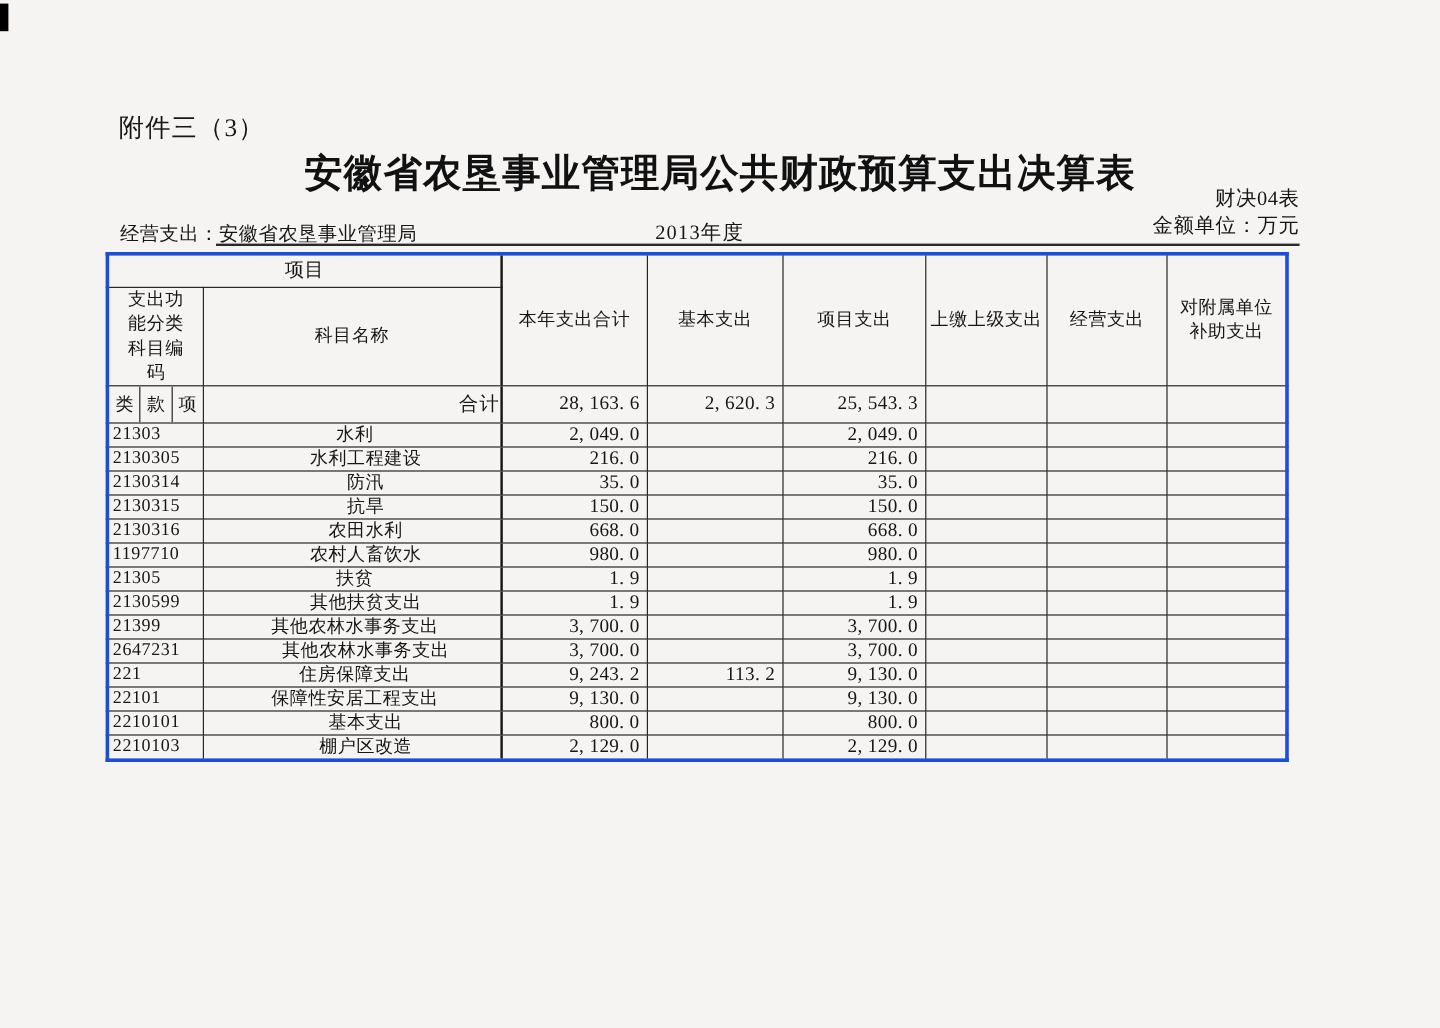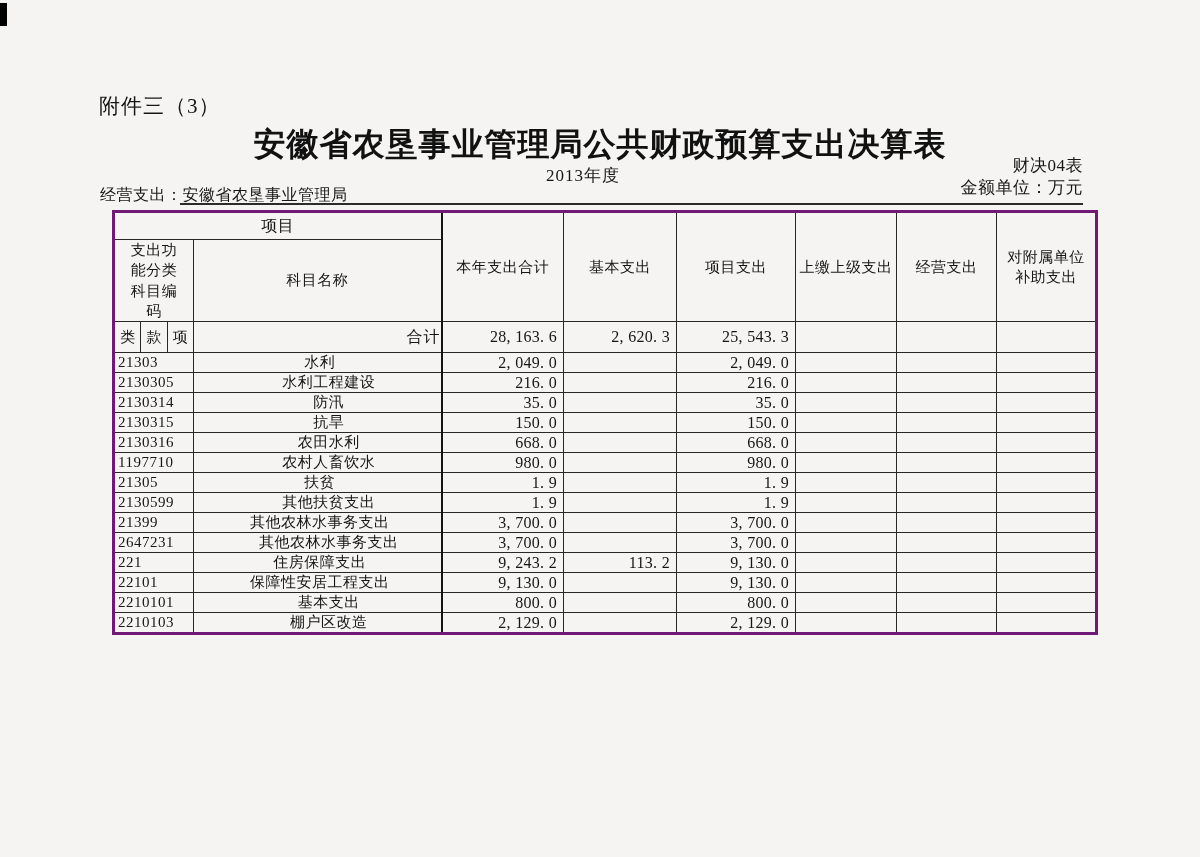--- a/index.html
+++ b/index.html
@@ -11,27 +11,27 @@
   .corner-mark{position:absolute;left:0;top:3px;width:7px;height:23px;background:#000}
   .attachment{position:absolute;left:99px;top:92px;font-size:21px;letter-spacing:1px}
   .doc-title{
     position:absolute;left:0;top:123px;width:1200px;margin:0;
     text-align:center;font-size:32px;font-weight:700;letter-spacing:1px;
     font-family:"Liberation Sans","DejaVu Sans",sans-serif;color:#111;
   }
   .form-code{position:absolute;right:117px;top:154px;font-size:17px;letter-spacing:.5px}
   .amount-unit{position:absolute;right:117px;top:176px;font-size:17px;letter-spacing:.5px}
   .prepared{position:absolute;left:100px;top:185px;font-size:16px;letter-spacing:.5px;white-space:nowrap}
-  .year{position:absolute;left:546px;top:164px;font-size:17px;letter-spacing:1px}
+  .year{position:absolute;left:546px;top:182px;font-size:17px;letter-spacing:1px}
   .rule{position:absolute;left:180px;top:203px;width:903px;height:0;border-top:2px solid #2b2b2b}
 
   table.budget{
-    position:absolute;left:112px;top:210px;width:983px;
+    position:absolute;left:88px;top:210px;width:983px;
     border-collapse:collapse;table-layout:fixed;
-    border:3px solid #701a75;
+    border:3px solid #1d4ed8;
   }
   .budget th,.budget td{
     border:1.6px solid #272727;padding:0;font-weight:400;
     vertical-align:middle;overflow:hidden;
   }
   .budget thead tr.hr1{height:28px}
   .budget thead tr.hr2{height:68px}
   .budget th{font-size:15px;text-align:center;line-height:1.35;letter-spacing:.5px}
   th.h-project{font-size:16px}
   th.h-code{padding:0 9px}

